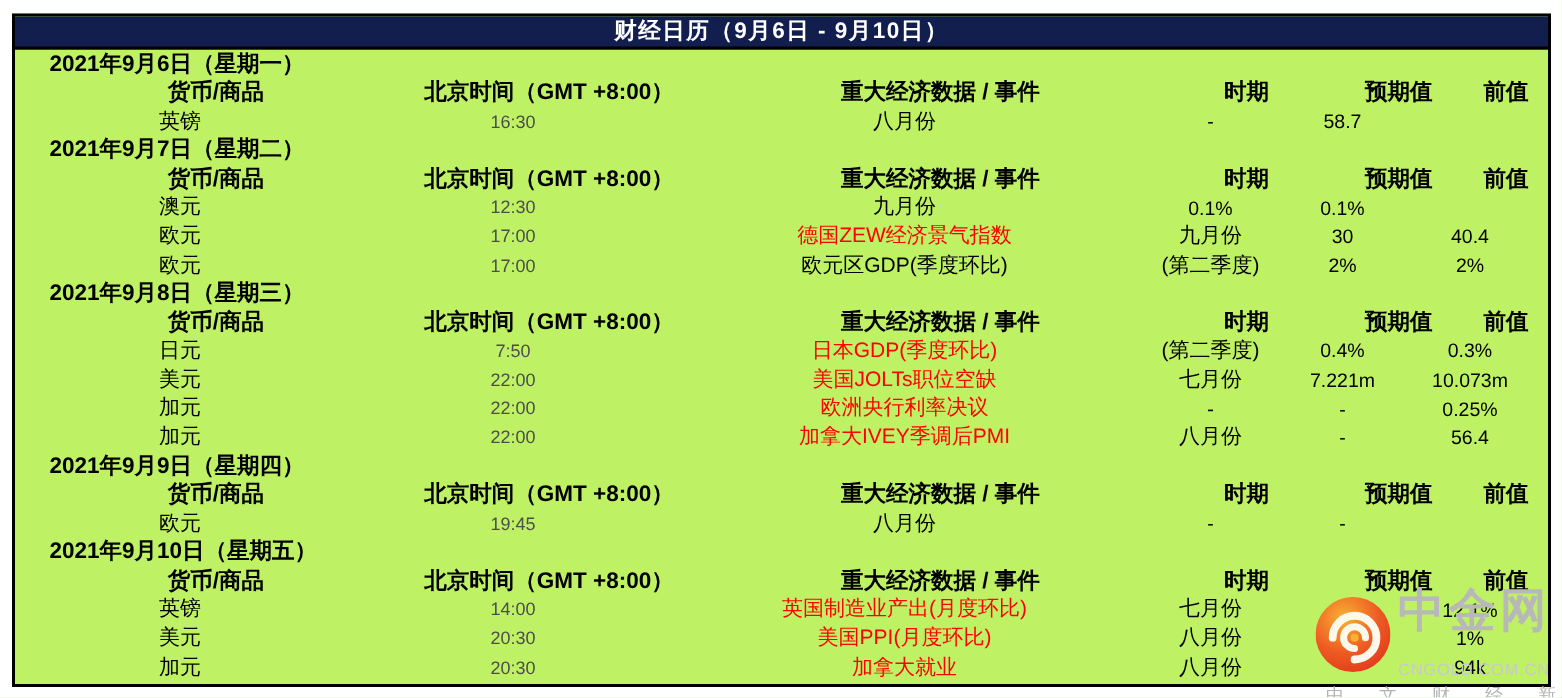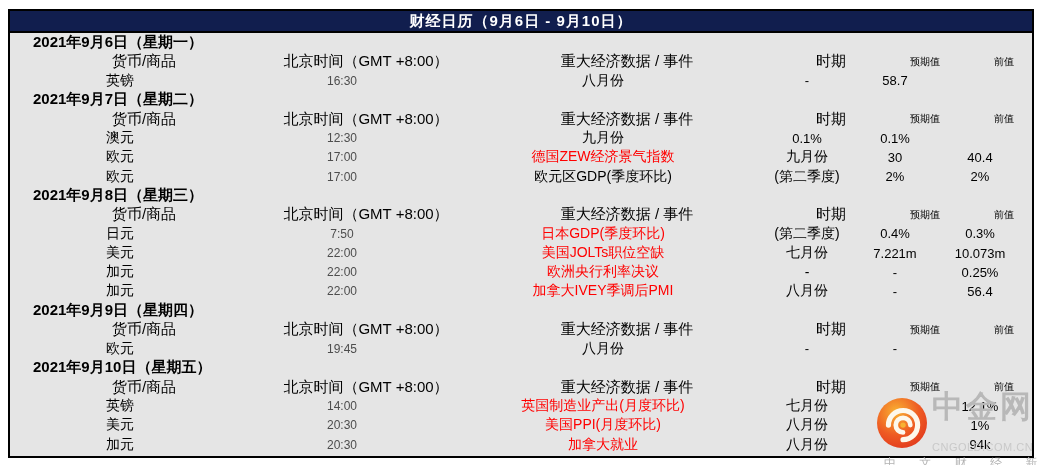--- a/index.html
+++ b/index.html
@@ -1,30 +1,30 @@
 <!DOCTYPE html>
 <html><head>
 <meta charset="utf-8">
 <style>
   html,body{margin:0;padding:0;background:#fff;}
   #stage{position:relative;width:1041px;height:465px;background:#ffffff;overflow:hidden;
          font-family:"Liberation Sans","DejaVu Sans",sans-serif;color:#000;}
-  .panel{position:absolute;left:8px;top:9px;width:1022px;height:445px;border:2px solid #000;background:#e5e5e5;}
+  .panel{position:absolute;left:8px;top:9px;width:1022px;height:445px;border:2px solid #000;background:#bef264;}
   .titlebar{height:20px;line-height:20px;background:#111e4e;border-bottom:2px solid #000;
             color:#ffffff;font-weight:bold;font-size:15px;text-align:center;letter-spacing:1px;}
   .cal-body{position:relative;}
   .trow{display:grid;grid-template-columns:220px 224px 298px 110px 66px 104px;height:19.15px;align-items:center;}
   .date-row{grid-template-columns:1fr;}
   .date-cell{font-weight:bold;font-size:15px;padding-left:23px;text-align:left;white-space:nowrap;}
   .cell{text-align:center;white-space:nowrap;overflow:visible;font-size:14px;}
-  .head{font-weight:normal;font-size:15px;padding-left:48px;}
+  .head{font-weight:bold;font-size:15px;padding-left:48px;}
   .cell.time{font-size:12px;color:#4d4d4d;}
   .head.time{font-size:15px;color:#000;}
   .cell.expected,.cell.previous{font-size:13px;}
-  .head.expected,.head.previous{font-size:10px;}
+  .head.expected,.head.previous{font-size:15px;}
   .ev-red{color:#ff0000;}
   .ev-black{color:#000000;}
   
   .logo{position:absolute;left:877px;top:390px;width:158px;height:70px;z-index:5;}
   .logo-top{display:flex;align-items:center;}
   .logo-badge{width:50px;height:50px;flex:0 0 auto;margin-top:2px;}
   .logo-text{margin-left:5px;}
   .logo-name{font-size:31px;line-height:33px;font-weight:bold;color:#b8b8b8;letter-spacing:3px;white-space:nowrap;}
   .logo-domain{font-size:11px;color:#c9c9c9;letter-spacing:0.5px;white-space:nowrap;margin-top:18px;}
   .logo-tagline{font-size:12px;color:#b3b3b3;letter-spacing:10px;white-space:nowrap;margin-top:2px;padding-left:7px;}

